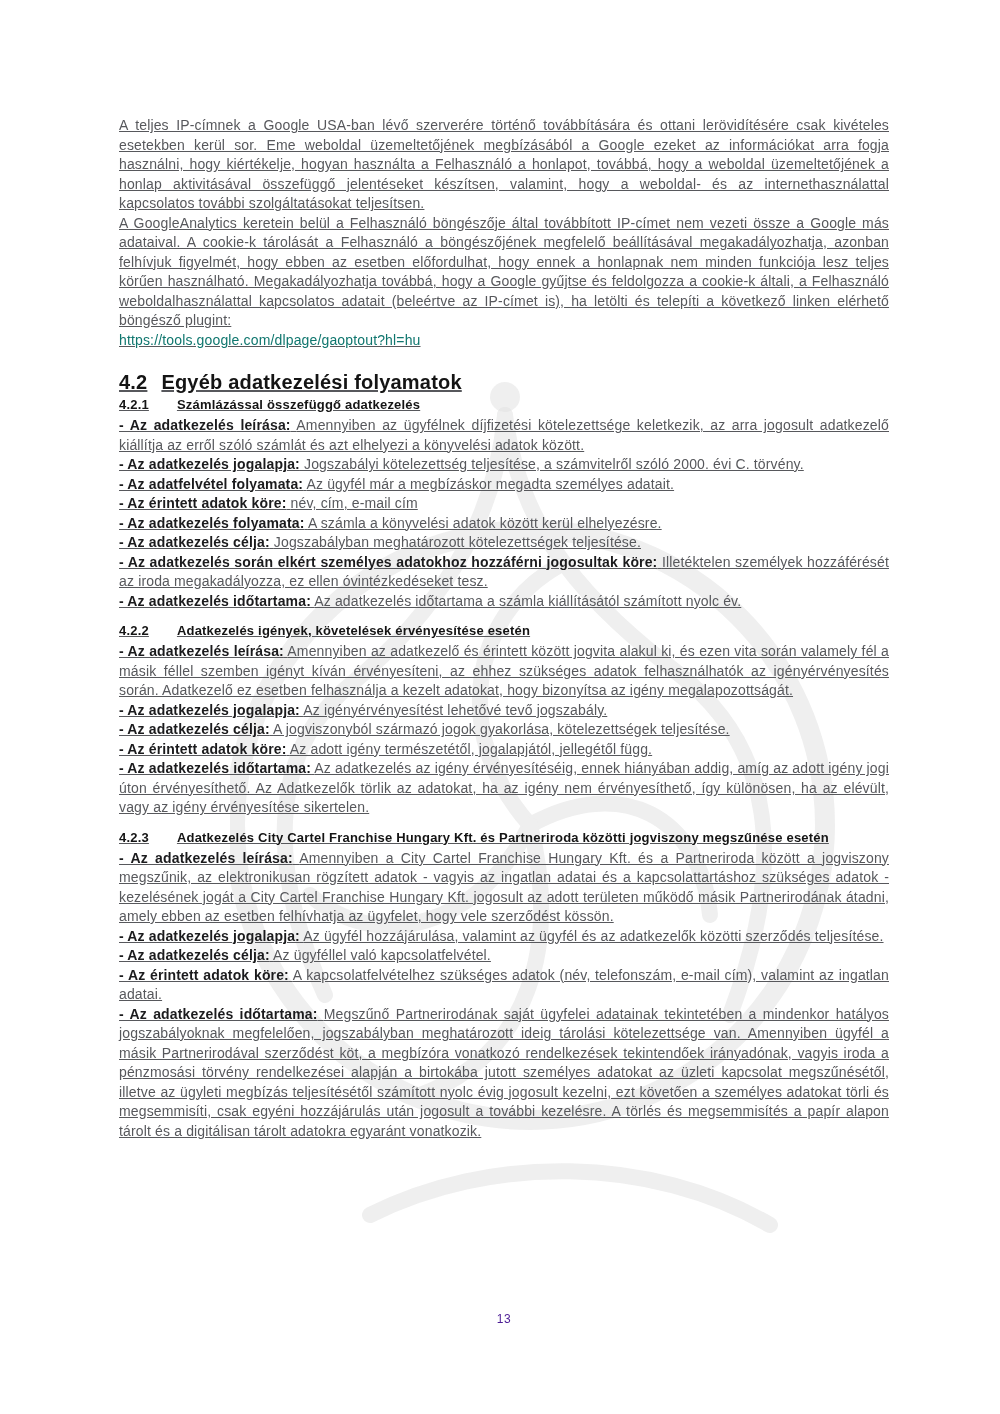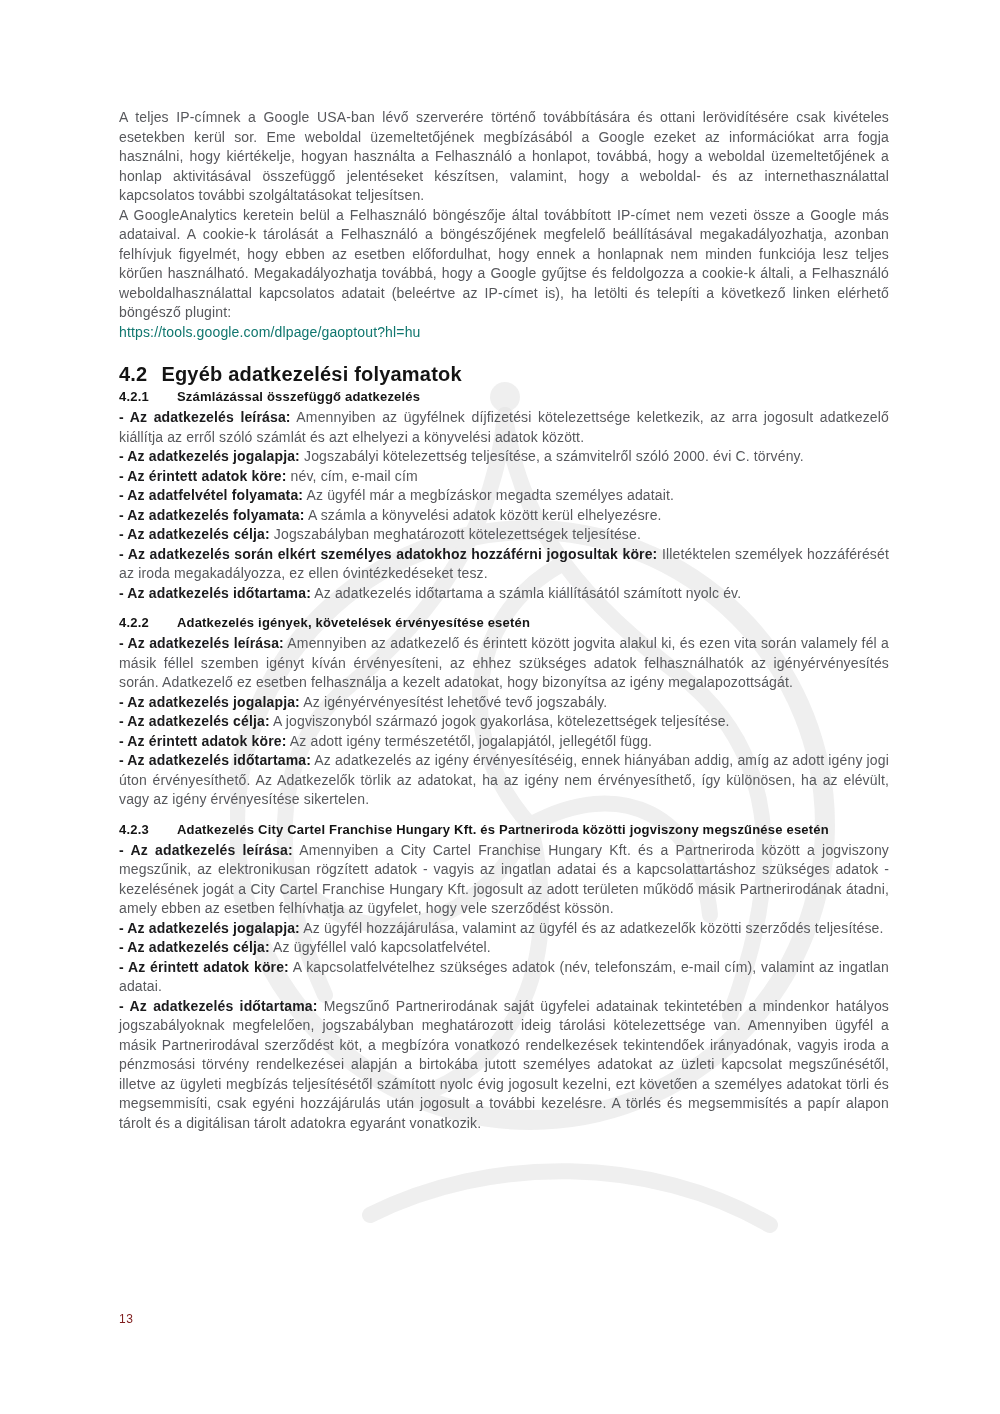--- a/index.html
+++ b/index.html
@@ -13,26 +13,27 @@
   }
   .watermark{
     position:absolute;
     left:230px;top:355px;
     width:640px;height:920px;
     z-index:0;
     pointer-events:none;
   }
   .content{
     position:absolute;
-    left:119px;top:108px;
+    left:119px;top:116px;
     width:770px;
     z-index:1;
     font-size:14px;
     line-height:19.5px;
     letter-spacing:.15px;
+    text-decoration:underline;
   }
   p{margin:0;}
   .justify{text-align:justify;}
   .para{color:#57585c;}
   .url{display:block;color:#0f766e;text-decoration:none;}
   .h2{
     font-size:20px;line-height:24px;
     font-weight:bold;color:#141414;
     margin-top:20px;
     letter-spacing:.2px;
@@ -43,23 +44,23 @@
     font-weight:bold;color:#141414;
     letter-spacing:.2px;
   }
   .h3 .hnum{padding-right:28px;}
   .gap{margin-top:9px;}
   .item b{color:#1b1b1d;font-weight:bold;}
   .footer{
     position:absolute;
     left:119px;top:1312px;
     width:770px;
-    text-align:left;
+    text-align:center;
     font-size:12px;
-    color:#7f1d1d;
+    color:#4c1d95;
     z-index:1;
     letter-spacing:.5px;
   }
 </style>
 </head>
 <body>
 
 <svg class="watermark" viewBox="0 0 640 920" aria-hidden="true">
   <g fill="none" stroke-width="16" stroke-linecap="round" opacity="0.55" stroke="#e2e2e2">
     <circle cx="300" cy="470" r="295" stroke-width="20"></circle>
@@ -95,26 +96,26 @@
 
   <p class="item justify">
     <b>- Az adatkezelés leírása:</b>
     <span>Amennyiben az ügyfélnek díjfizetési kötelezettsége keletkezik, az arra jogosult adatkezelő kiállítja az erről szóló számlát és azt elhelyezi a könyvelési adatok között.</span>
   </p>
   <p class="item justify">
     <b>- Az adatkezelés jogalapja:</b>
     <span>Jogszabályi kötelezettség teljesítése, a számvitelről szóló 2000. évi C. törvény.</span>
   </p>
   <p class="item justify">
+    <b>- Az adatfelvétel folyamata:</b>
+    <span>Az ügyfél már a megbízáskor megadta személyes adatait.</span>
+  </p>
+  <p class="item justify">
     <b>- Az érintett adatok köre:</b>
     <span>név, cím, e-mail cím</span>
-  </p>
-  <p class="item justify">
-    <b>- Az adatfelvétel folyamata:</b>
-    <span>Az ügyfél már a megbízáskor megadta személyes adatait.</span>
   </p>
   <p class="item justify">
     <b>- Az adatkezelés folyamata:</b>
     <span>A számla a könyvelési adatok között kerül elhelyezésre.</span>
   </p>
   <p class="item justify">
     <b>- Az adatkezelés célja:</b>
     <span>Jogszabályban meghatározott kötelezettségek teljesítése.</span>
   </p>
   <p class="item justify">

